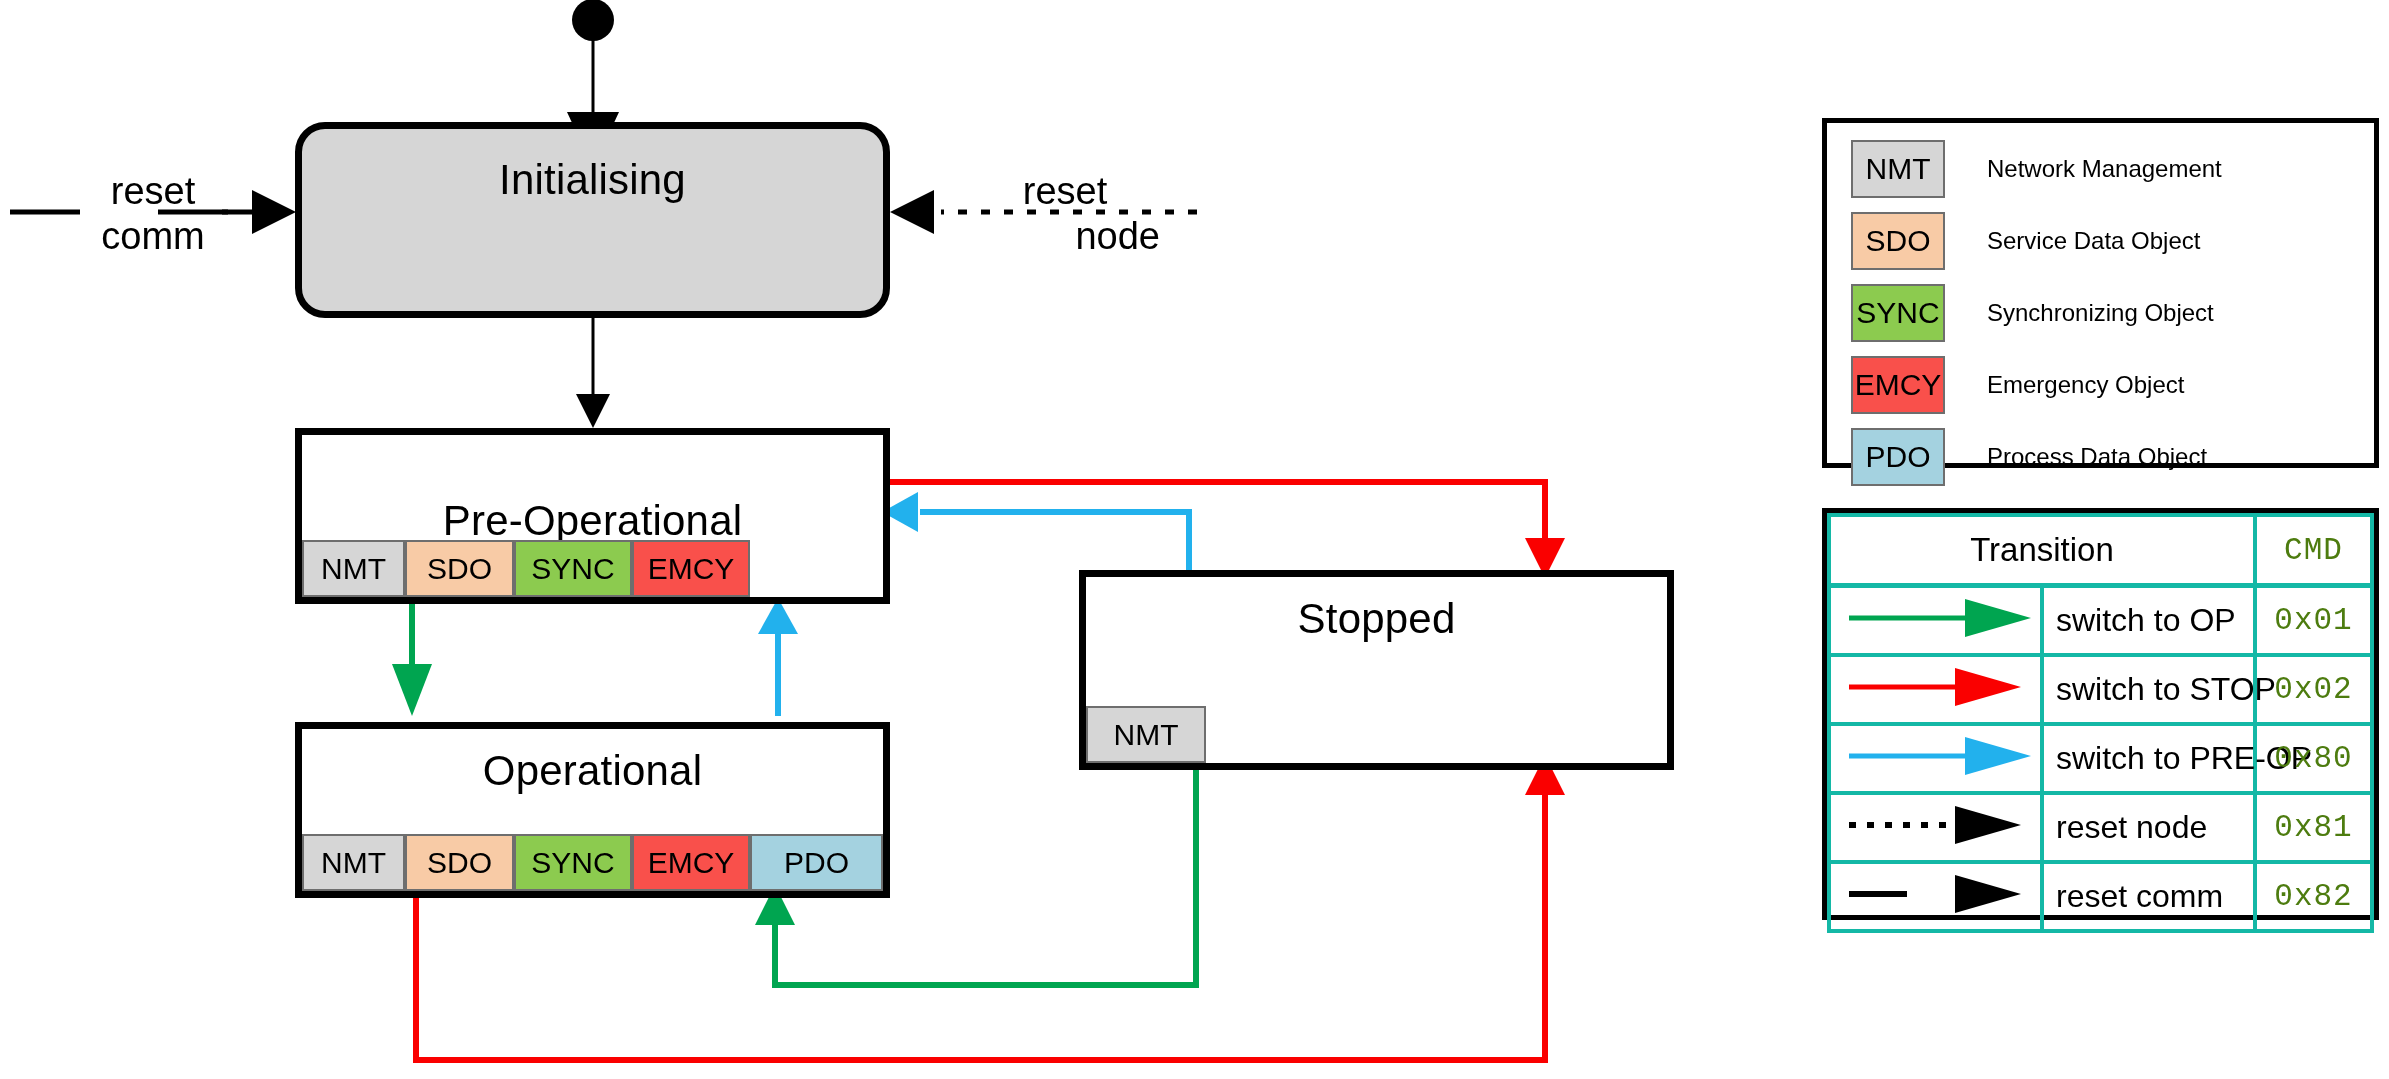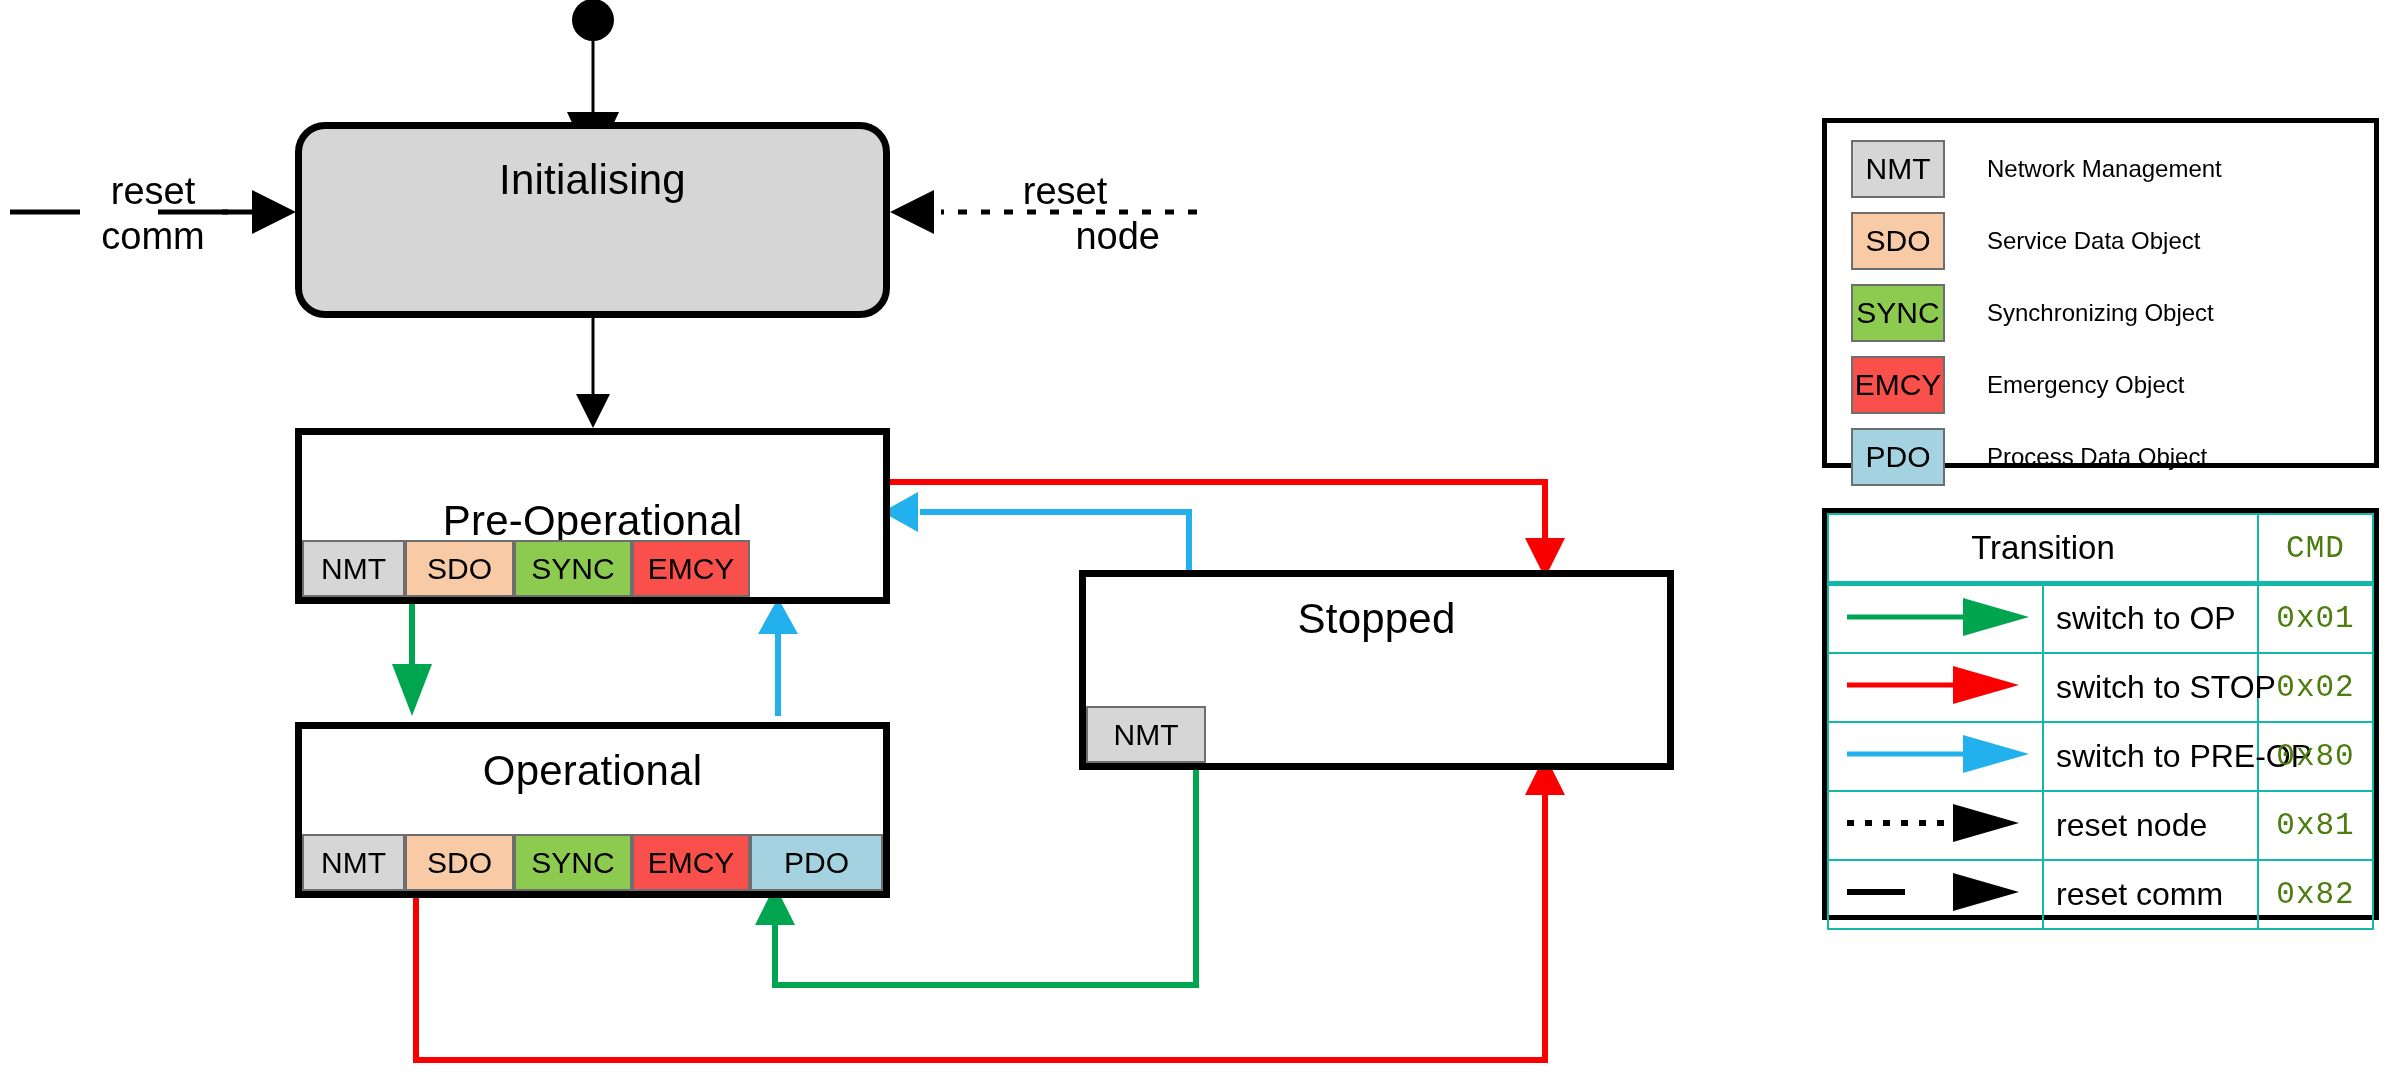--- a/index.html
+++ b/index.html
@@ -24,21 +24,21 @@
 
   
   .panel{position:absolute;border:5px solid #000;box-sizing:border-box;background:#fff;}
 
   .legend-row{display:flex;align-items:center;height:72px;padding-left:24px;}
   .legend-chip{width:94px;height:58px;border:2px solid #6e6e6e;box-sizing:border-box;
       display:flex;align-items:center;justify-content:center;font-size:30px;line-height:1;}
   .legend-text{margin-left:42px;font-size:24px;line-height:1;white-space:nowrap;}
 
   .tbl{width:100%;height:100%;border-collapse:collapse;table-layout:fixed;}
-  .tbl td,.tbl th{border:2px solid #14b8a6;padding:0;margin:0;}
+  .tbl td,.tbl th{border:4px solid #14b8a6;padding:0;margin:0;}
   .tbl .hdr{font-size:33px;font-weight:normal;text-align:center;height:66px;}
   .tbl .rowh{height:69px;}
   .tbl .sample{width:250px;padding-left:14px;}
   .tbl .tname{font-size:32px;padding-left:12px;white-space:nowrap;}
   .tbl .cmd{width:113px;text-align:center;font-family:"Liberation Mono", monospace;
       font-size:31px;color:#4d7c0f;letter-spacing:1px;}
   .thick-bot{border-bottom-width:5px !important;}
 </style>
 </head>
 <body>

